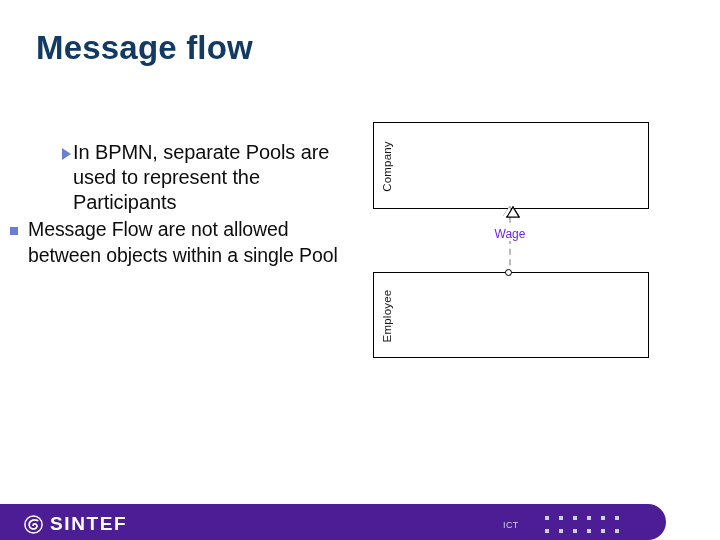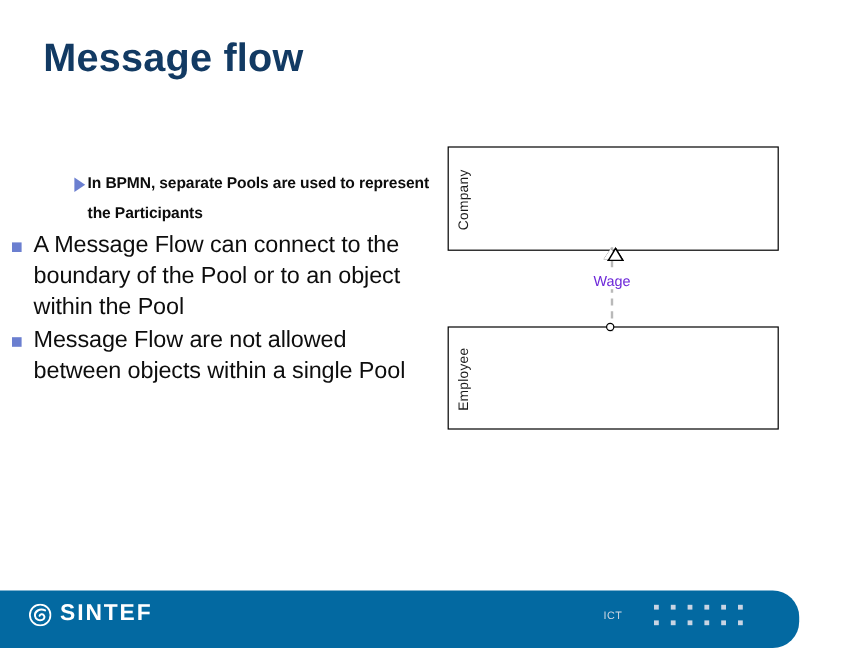--- a/index.html
+++ b/index.html
@@ -61,24 +61,23 @@
     margin-top: 8px;
     margin-right: 6px;
   }
   .bullet-text {
     font-size: 19.5px;
     line-height: 26px;
     color: #0d0d0d;
     letter-spacing: -0.1px;
   }
   .level-2 .bullet-text {
-    font-size: 13px;
+    font-size: 20px;
     line-height: 25px;
     margin-left: -4px;
-    font-weight: bold;
   }
 
   
   #bpmn-diagram {
     position: absolute;
     left: 373px;
     top: 122px;
     width: 278px;
     height: 236px;
   }
@@ -163,22 +162,22 @@
     background: #ffffff;
     padding: 0 2px;
   }
 
   
   #footer-bar {
     position: absolute;
     left: 0;
     bottom: 0;
     width: 666px;
-    height: 48px;
-    background: #0369a1;
+    height: 36px;
+    background: #4c1d95;
     border-top-right-radius: 22px;
     border-bottom-right-radius: 22px;
   }
   #sintef-logo {
     position: absolute;
     left: 24px;
     top: 9px;
     display: flex;
     align-items: center;
   }
@@ -222,24 +221,20 @@
 <div id="slide-title">Message flow</div>
 
 <div id="bullet-body">
 
 
   <div class="bullet-row level-2">
     <span class="marker-triangle"></span>
     <span class="bullet-text">In BPMN, separate Pools are used to represent the Participants</span>
   </div>
 
-  <div class="bullet-row level-1">
-    <span class="marker-square"></span>
-    <span class="bullet-text">A Message Flow can connect to the boundary of the Pool or to an object within the Pool</span>
-  </div>
 
   <div class="bullet-row level-1">
     <span class="marker-square"></span>
     <span class="bullet-text">Message Flow are not allowed between objects within a single Pool</span>
   </div>
 
 </div>
 
 <div id="bpmn-diagram">
 

